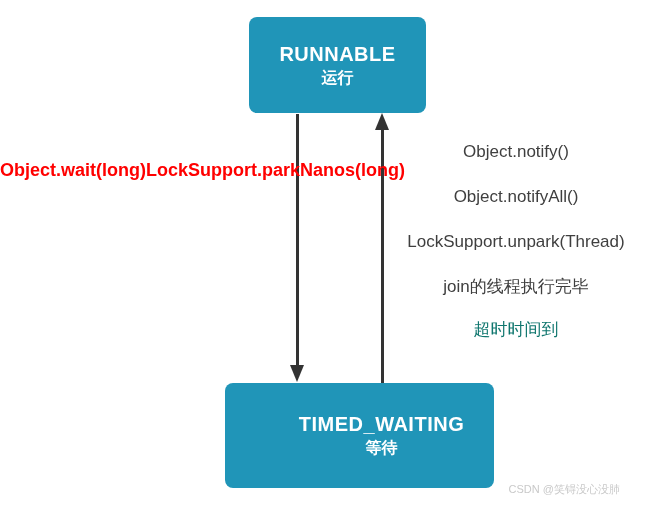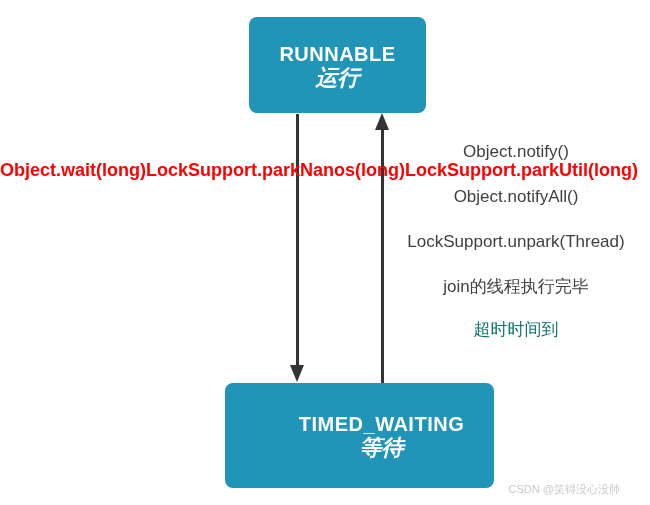--- a/index.html
+++ b/index.html
@@ -18,21 +18,21 @@
     background: #2095B8;
     border-radius: 8px;
     color: #ffffff;
     display: flex; flex-direction: column;
     align-items: center; justify-content: center;
     text-align: center;
   }
   .node-runnable { left: 249px; top: 17px; width: 177px; height: 96px; }
   .node-timed   { left: 225px; top: 383px; width: 225px; height: 105px; padding-left: 44px; }
   .node-title    { font-size: 20px; font-weight: bold; letter-spacing: 0.5px; line-height: 24px; }
-  .node-subtitle { font-size: 22px; font-weight: bold; line-height: 22px; margin-top: 1px; font-style: italic; }
+  .node-subtitle { font-size: 16px; font-weight: bold; line-height: 22px; margin-top: 1px; }
 
   
   .arrow {
     position: absolute;
     width: 14px;
     display: flex; flex-direction: column; align-items: center;
   }
   .arrow-down { left: 290px; top: 114px; height: 268px; }
   .arrow-up   { left: 375px; top: 113px; height: 270px; }
   .arrow-line { width: 3px; flex: 1 1 auto; background: #333333; }
@@ -99,21 +99,20 @@
   </div>
 
   <div class="arrow arrow-up">
     <div class="arrow-head head-up"></div>
     <div class="arrow-line"></div>
   </div>
 
   <div class="labels-left">
     <div class="label-red">Object.wait(long)</div>
     <div class="label-red">LockSupport.parkNanos(long)</div>
-    <div class="label-red">LockSupport.parkUtil(long)</div>
   </div>
 
   <div class="labels-right">
     <div class="label-gray">Object.notify()</div>
     <div class="label-gray">Object.notifyAll()</div>
     <div class="label-gray">LockSupport.unpark(Thread)</div>
     <div class="label-gray">join的线程执行完毕</div>
     <div class="label-timeout">超时时间到</div>
   </div>
 

